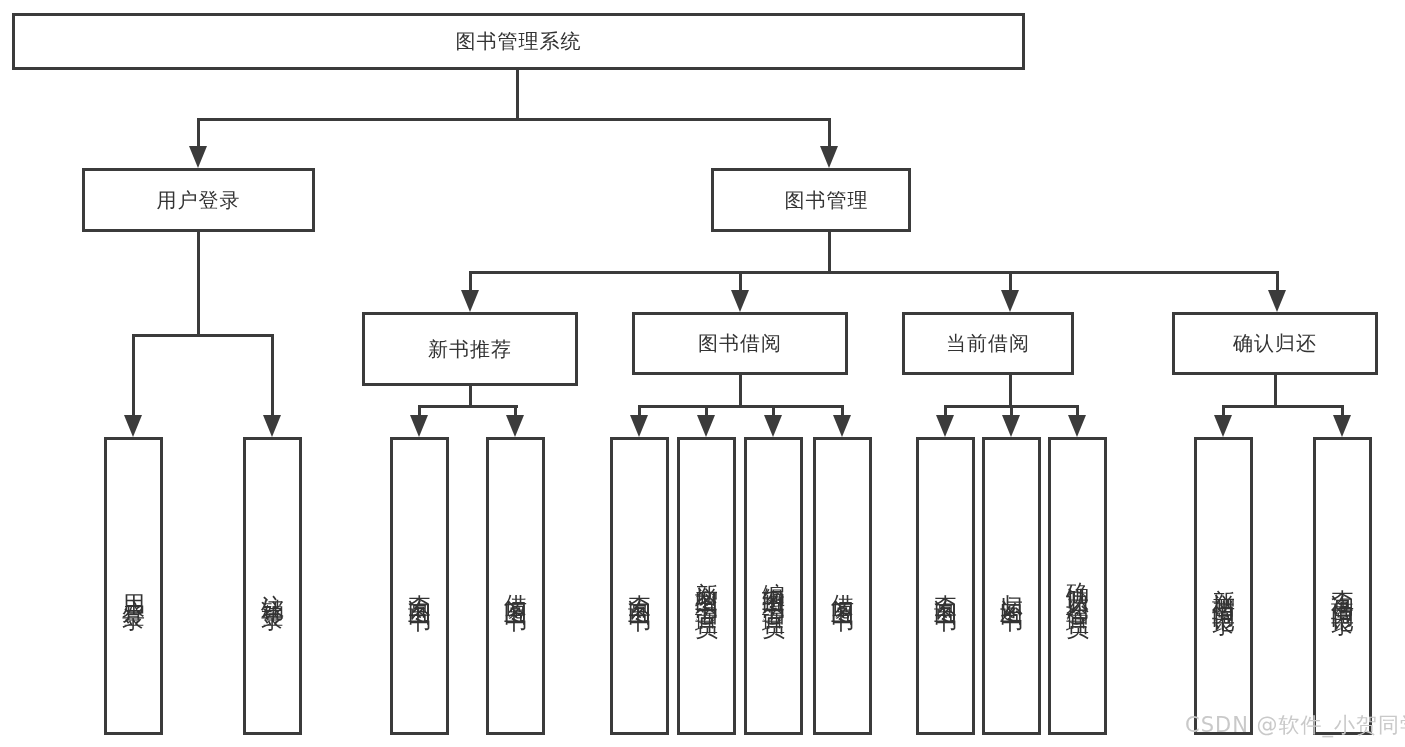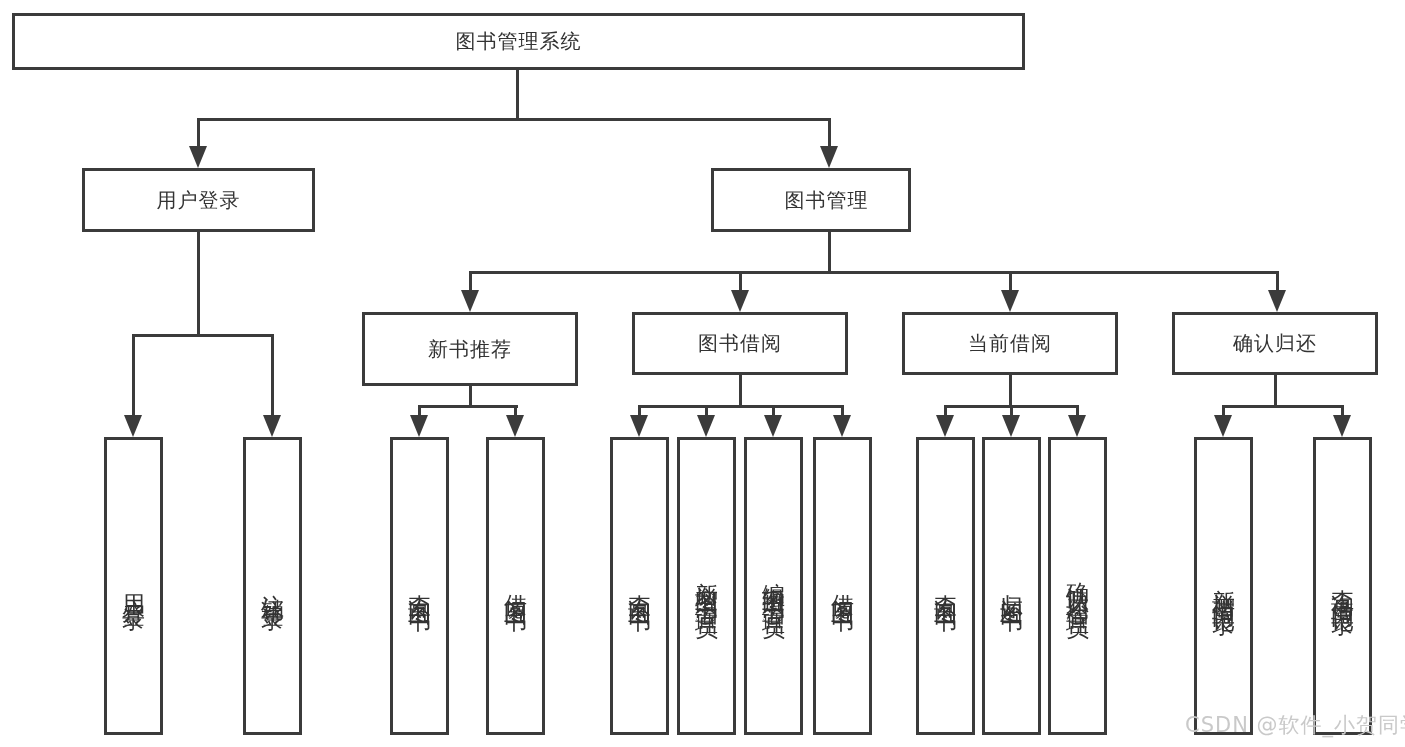--- a/index.html
+++ b/index.html
@@ -102,21 +102,21 @@
   <div class="ar" style="left:731px;  top:290px;"></div>
   <div class="ar" style="left:1001px; top:290px;"></div>
   <div class="ar" style="left:1268px; top:290px;"></div>
 
   <div class="box" style="left:362px; top:312px; width:216px; height:74px;">
     <span>新书推荐</span>
   </div>
   <div class="box" style="left:632px; top:312px; width:216px; height:63px;">
     <span>图书借阅</span>
   </div>
-  <div class="box" style="left:902px; top:312px; width:216px; height:63px;">
+  <div class="box" style="left:902px; top:312px; width:172px; height:63px;">
     <span>当前借阅</span>
   </div>
   <div class="box" style="left:1172px; top:312px; width:206px; height:63px;">
     <span>确认归还</span>
   </div>
 
   <div class="ln" style="left:469px;  top:375px; width:3px; height:31px;"></div>
   <div class="ln" style="left:739px;  top:375px; width:3px; height:31px;"></div>
   <div class="ln" style="left:1009px; top:375px; width:3px; height:31px;"></div>
   <div class="ln" style="left:1274px; top:375px; width:3px; height:31px;"></div>

